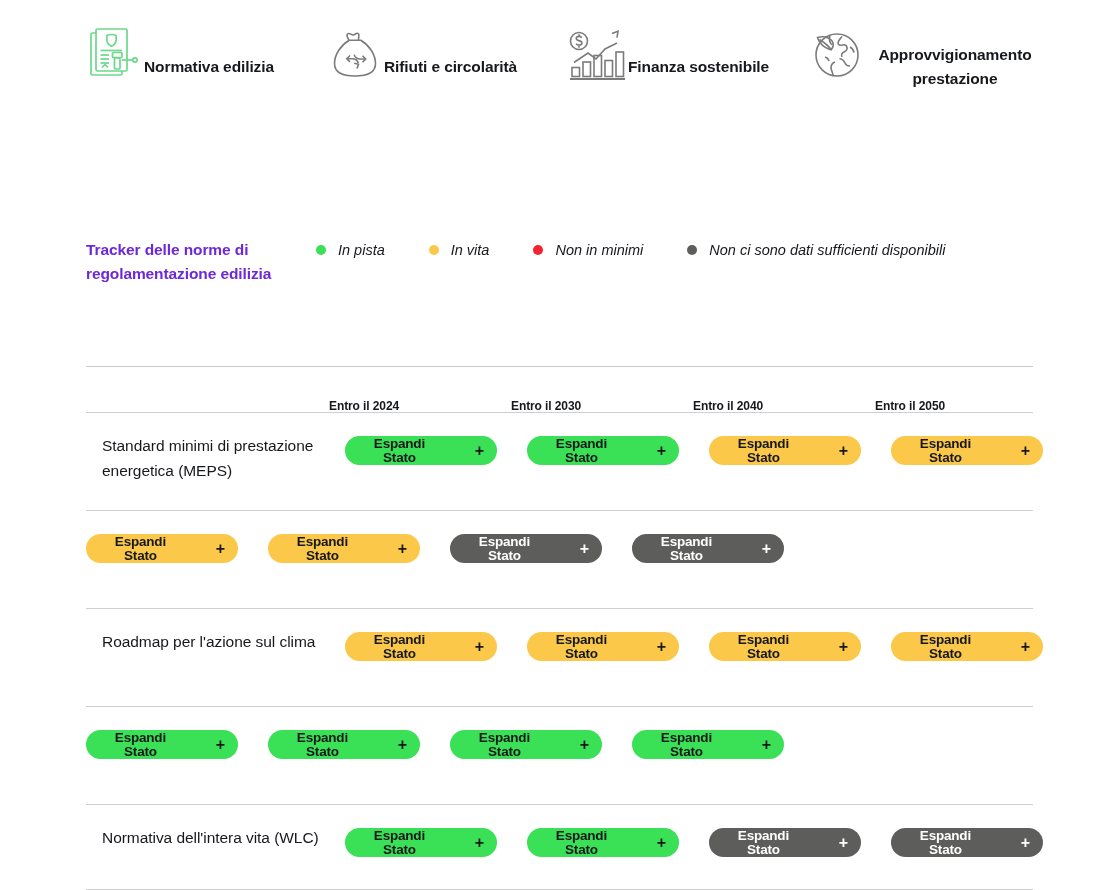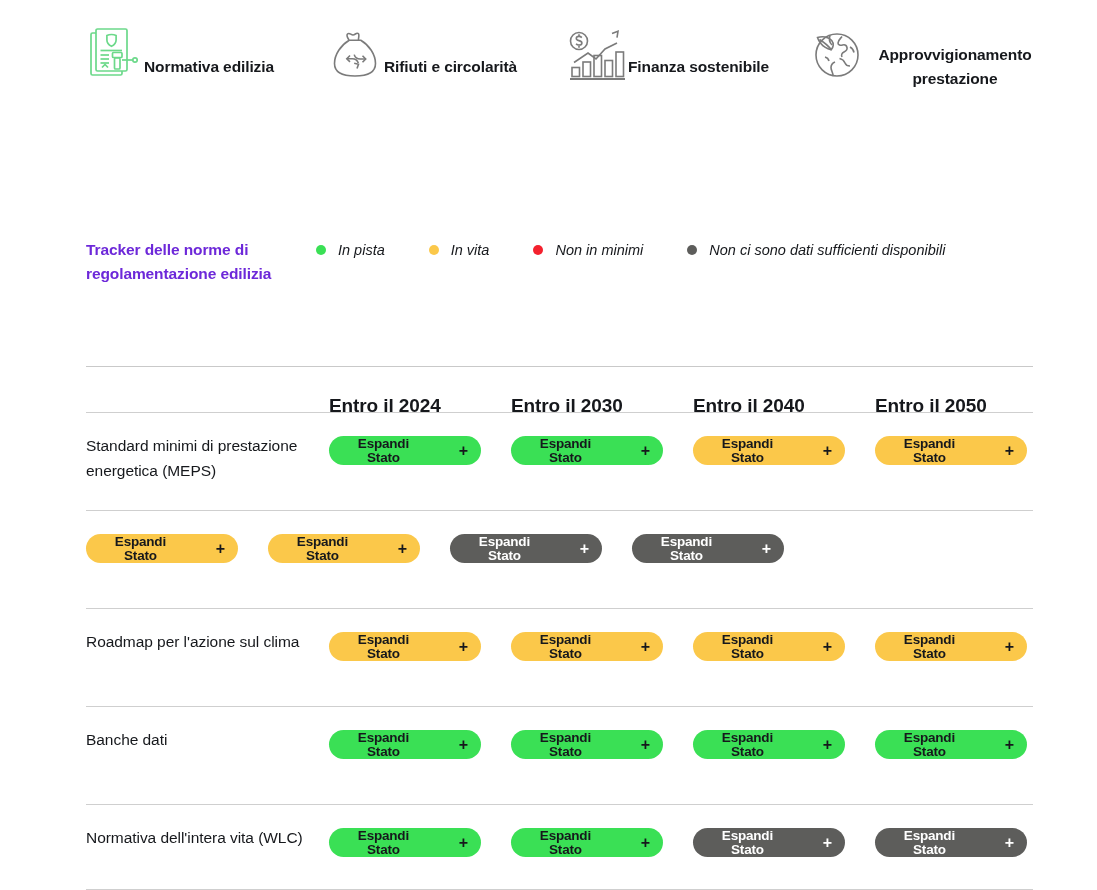--- a/index.html
+++ b/index.html
@@ -110,40 +110,41 @@
   .thead {
     display: flex;
     align-items: center;
     height: 45px;
   }
   .th-spacer {
     flex: 0 0 243px;
   }
   .th {
     flex: 0 0 182px;
-    font-size: 19px;
+    font-size: 12px;
     font-weight: bold;
     color: #16181c;
     letter-spacing: -0.1px;
     margin-top: 32px;
   }
 
   .trow {
     display: flex;
     align-items: flex-start;
     min-height: 97px;
     padding-top: 20px;
   }
   .row-label {
     flex: 0 0 243px;
     font-size: 15.5px;
     line-height: 25px;
     color: #16181c;
     padding-right: 20px;
     letter-spacing: -0.05px;
+    margin-left: 16px;
   }
   .cell {
     flex: 0 0 182px;
     padding-top: 1px;
   }
 
   .pill {
     display: inline-flex;
     align-items: center;
     justify-content: space-between;
@@ -353,21 +354,20 @@
             </button></div>
           <div class="cell"><button class="pill inprogress">
               <span>Espandi Stato</span>
               <span class="plus">+</span>
             </button></div>
         </div>
         <div class="rule"></div>
       </div>
       <div class="row-wrap">
         <div class="trow">
-          <div class="row-label">Banche dati</div>
           <div class="cell"><button class="pill ontrack">
               <span>Espandi Stato</span>
               <span class="plus">+</span>
             </button></div>
           <div class="cell"><button class="pill ontrack">
               <span>Espandi Stato</span>
               <span class="plus">+</span>
             </button></div>
           <div class="cell"><button class="pill ontrack">
               <span>Espandi Stato</span>

